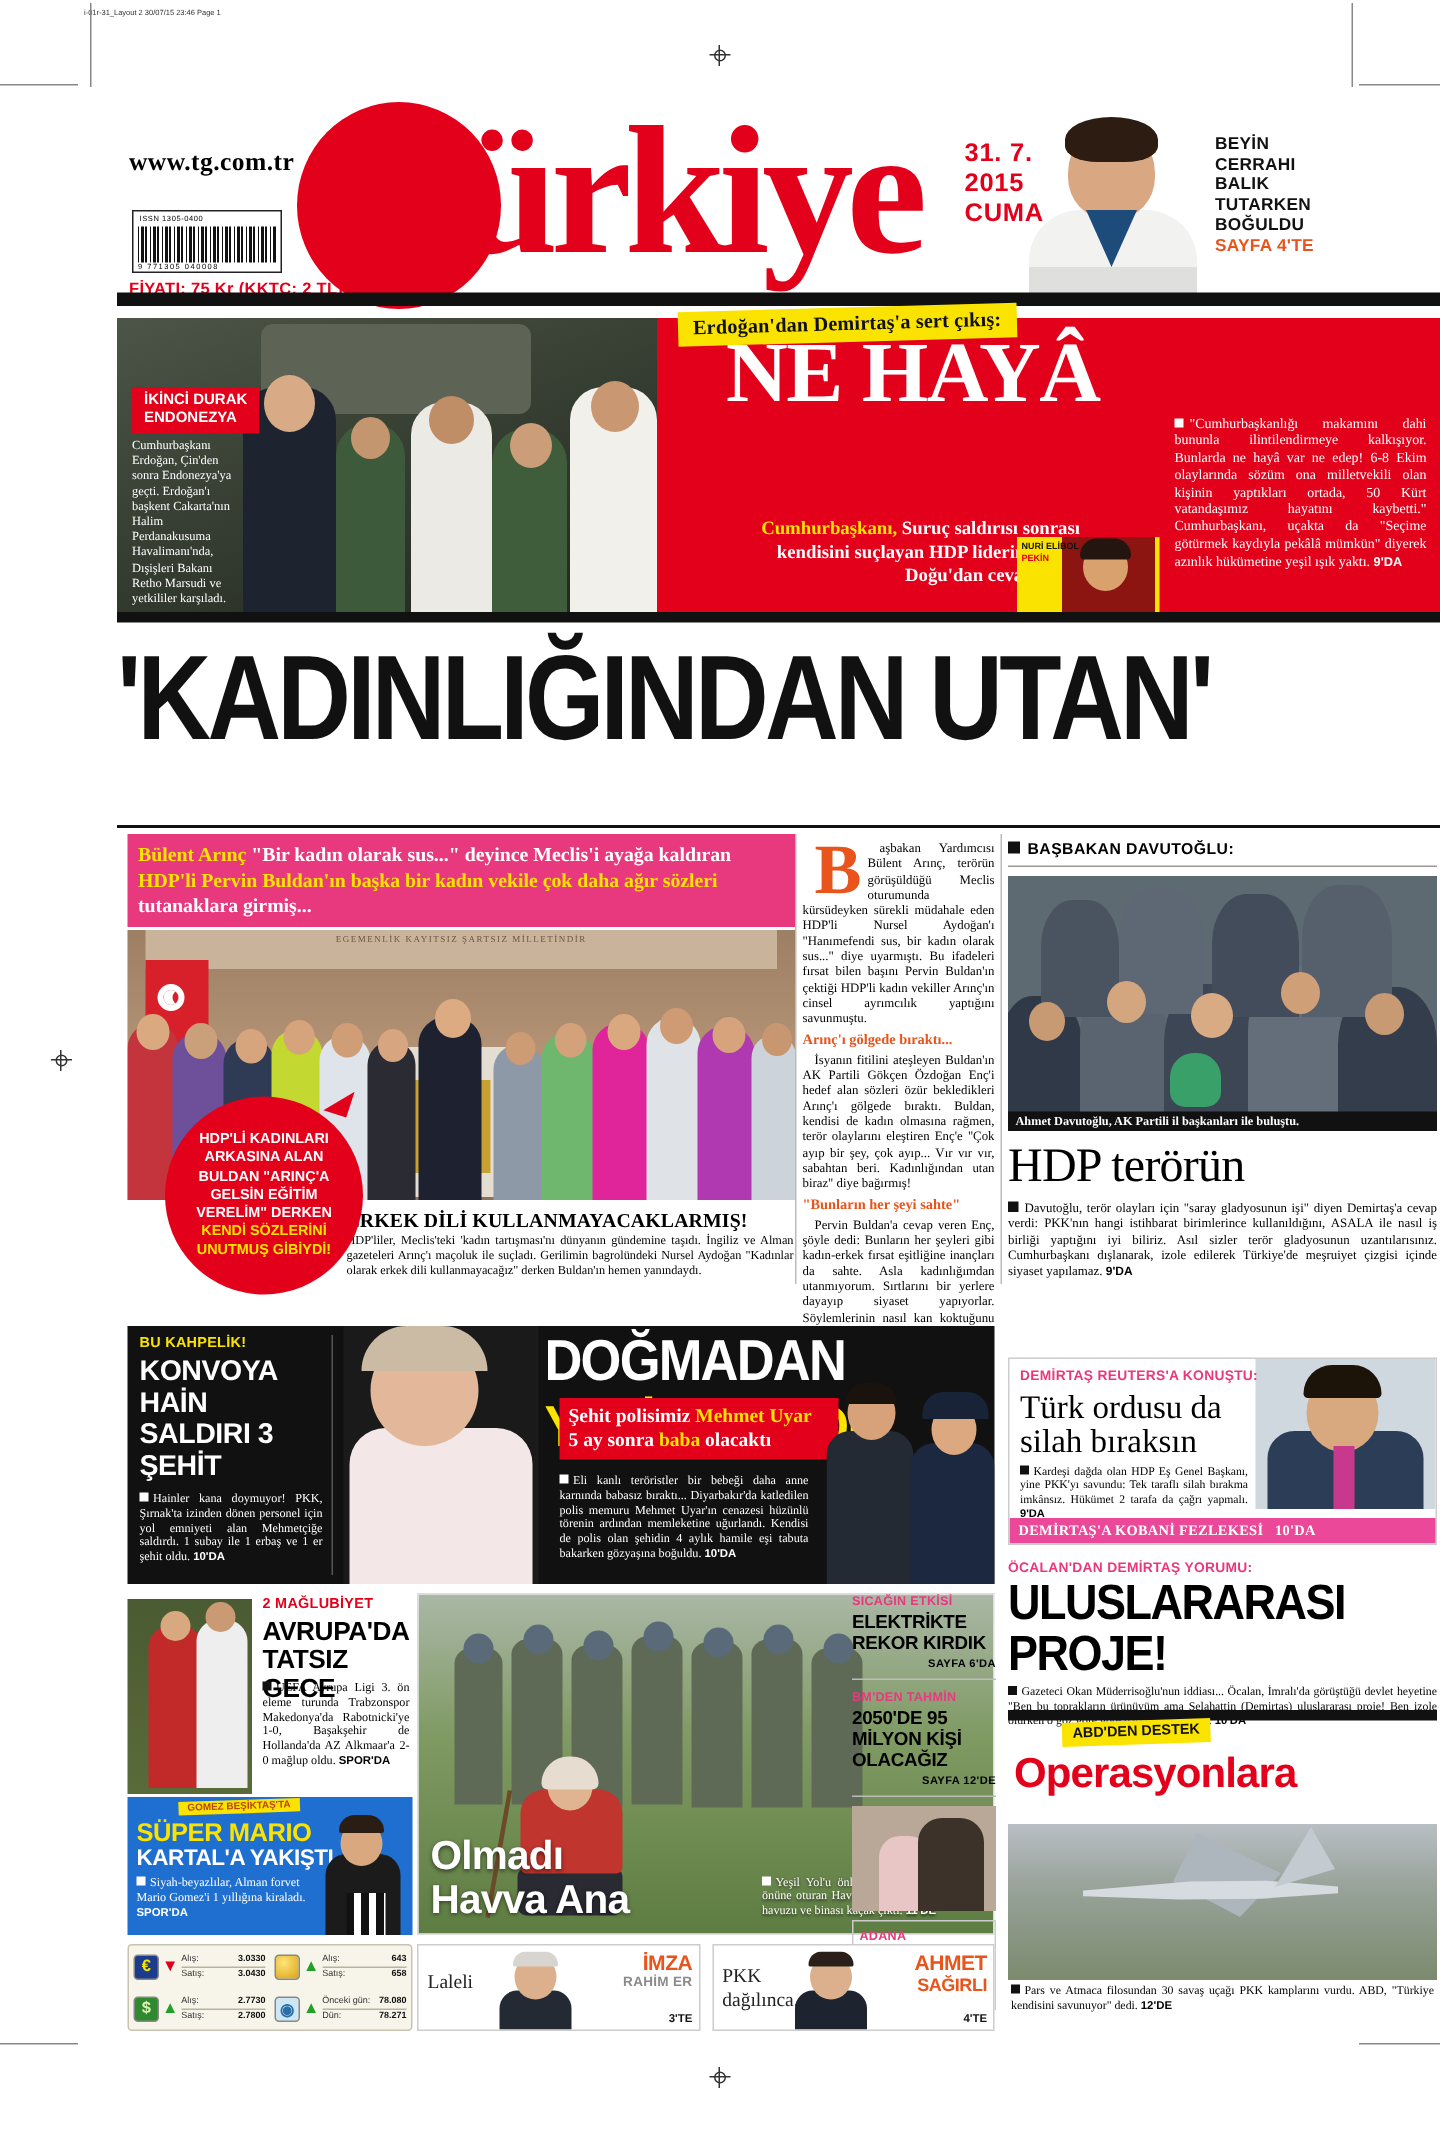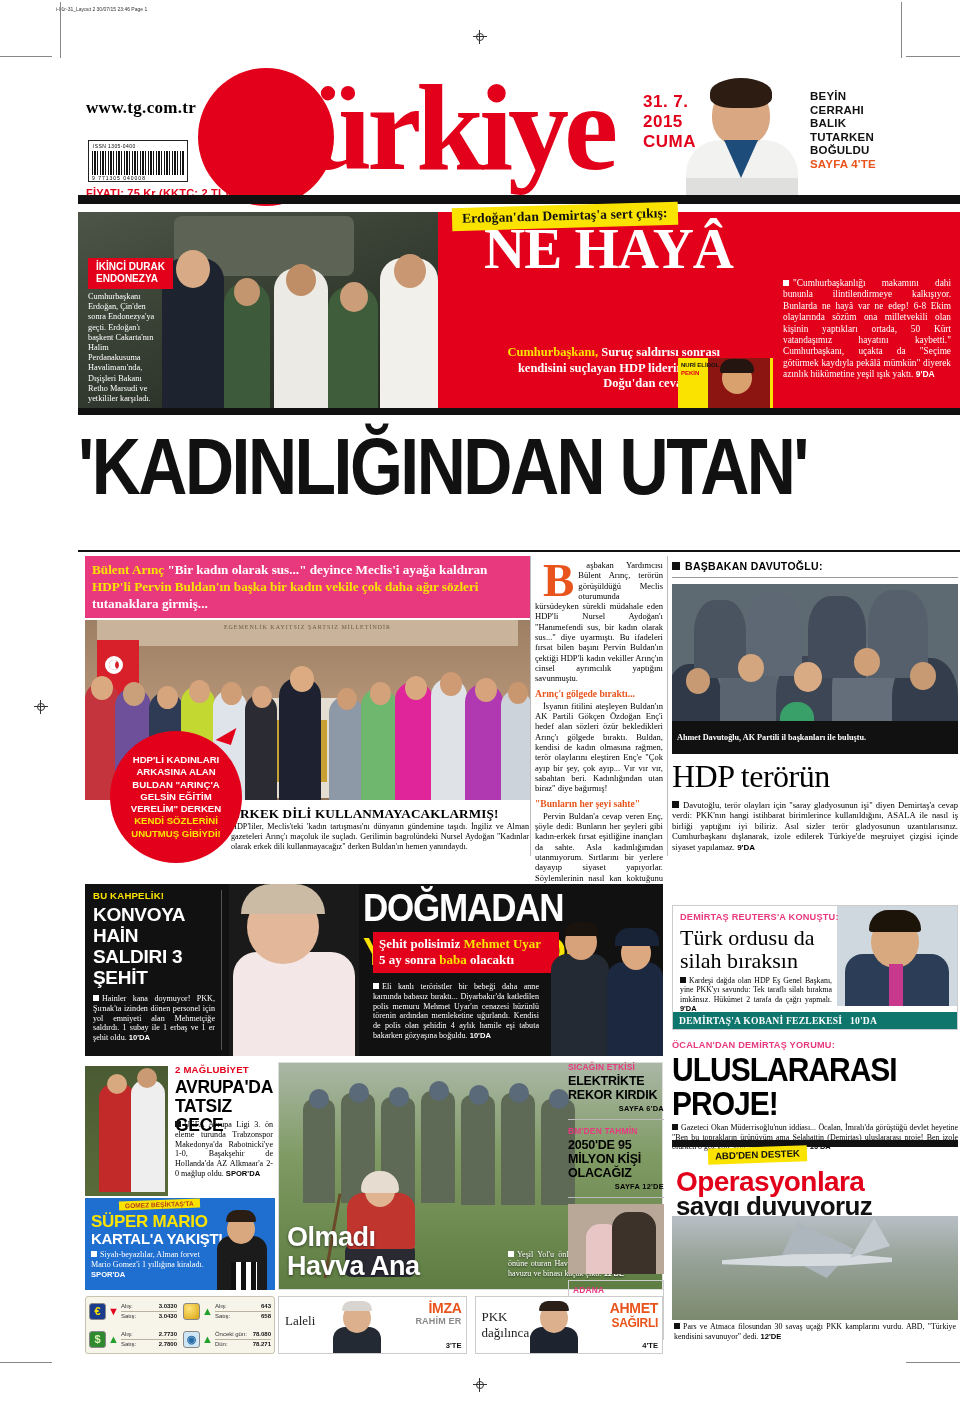--- a/index.html
+++ b/index.html
@@ -132,36 +132,36 @@
   .vrule{position:absolute;width:1px;background:#bbb;}
 
   
   .rcol{position:absolute;left:672px;top:560px;width:286px;}
   .rc-kicker{font-size:10.5px;font-weight:bold;letter-spacing:.3px;padding-bottom:4px;}
   .rc-kicker .sq{display:inline-block;width:8px;height:8px;background:#111;margin-right:5px;}
   .rc-rule{height:1px;background:#999;margin:1px 0 6px;}
   .rc-photo{position:relative;width:286px;height:170px;overflow:hidden;background:#5e6a72;}
   .crowd{position:absolute;border-radius:40% 40% 0 0;}
   .rc-photocap{position:absolute;left:0;right:0;bottom:0;background:#111;color:#fff;font-size:8.2px;
-    font-weight:bold;padding:12px 5px;font-family:"Liberation Serif",serif;}
+    font-weight:bold;padding:2px 5px;font-family:"Liberation Serif",serif;}
   .rc-h1{font-size:32px;line-height:33px;font-family:"Liberation Serif",serif;margin-top:6px;letter-spacing:-.5px;}
   .rc-h2{font-size:36px;line-height:36px;font-weight:bold;font-family:"Liberation Serif",serif;letter-spacing:-.5px;}
   .rc-body{font-size:8.6px;line-height:10.4px;font-family:"Liberation Serif",serif;text-align:justify;margin-top:7px;}
   .rc-body .sq{display:inline-block;width:7px;height:7px;background:#111;margin-right:4px;}
   .rc-body b{font-family:"Liberation Sans",sans-serif;font-size:8px;}
 
   .dem-box{position:absolute;left:672px;top:905px;width:286px;height:125px;border:1px solid #ccc;overflow:hidden;}
   .dem-kick{position:absolute;left:7px;top:6px;font-size:9.2px;font-weight:bold;color:#e8397f;letter-spacing:.2px;}
   .dem-h{position:absolute;left:7px;top:20px;font-size:22px;line-height:23px;font-family:"Liberation Serif",serif;}
   .dem-b{position:absolute;left:7px;top:70px;width:152px;font-size:7.8px;line-height:9.4px;
     font-family:"Liberation Serif",serif;text-align:justify;}
   .dem-b .sq{display:inline-block;width:6px;height:6px;background:#111;margin-right:3px;}
   .dem-b b{font-family:"Liberation Sans",sans-serif;font-size:7.4px;}
   .dem-photo{position:absolute;right:0;top:0;width:120px;height:100px;overflow:hidden;background:#cfd8de;}
-  .dem-bar{position:absolute;left:0;bottom:0;width:286px;background:#0f766e;color:#fff;font-size:9.6px;
+  .dem-bar{position:absolute;left:0;bottom:0;width:286px;background:#ec4899;color:#fff;font-size:9.6px;
     font-weight:bold;padding:3px 6px;font-family:"Liberation Serif",serif;letter-spacing:.2px;}
 
   .ocalan{position:absolute;left:672px;top:1040px;width:286px;}
   .oc-kick{font-size:9.2px;font-weight:bold;color:#e8397f;letter-spacing:.2px;}
   .oc-h{font-size:30px;line-height:31px;font-weight:bold;font-family:"Liberation Sans",sans-serif;
     letter-spacing:-1px;margin-top:2px;transform:scaleY(1.1);transform-origin:left top;}
   .oc-b{font-size:7.9px;line-height:9.5px;font-family:"Liberation Serif",serif;text-align:justify;margin-top:9px;}
   .oc-b .sq{display:inline-block;width:6px;height:6px;background:#111;margin-right:3px;}
   .oc-b b{font-family:"Liberation Sans",sans-serif;font-size:7.5px;}
 
@@ -553,21 +553,20 @@
     <div class="oc-b">
       <span class="sq"></span><span>Gazeteci Okan Müderrisoğlu'nun iddiası... Öcalan, İmralı'da görüştüğü devlet heyetine "Ben bu toprakların ürünüyüm ama Selahattin (Demirtaş) uluslararası proje! Ben izole olurken o göz göre göre parlatıldı" demiş...</span>
       <b>10'DA</b>
     </div>
   </div>
 
   <div class="abd">
     <div class="abd-top"></div>
     <div class="abd-yellow">ABD'DEN DESTEK</div>
     <div class="abd-h1">Operasyonlara</div>
-    <div class="abd-h2">saygı duyuyoruz</div>
     <div class="abd-photo">
       <div class="jet-wing"></div>
       <div class="jet"></div>
       <div class="jet-tail"></div>
     </div>
     <div class="abd-b">
       <span class="sq"></span><span>Pars ve Atmaca filosundan 30 savaş uçağı PKK kamplarını vurdu. ABD, "Türkiye kendisini savunuyor" dedi.</span>
       <b>12'DE</b>
     </div>
   </div>

